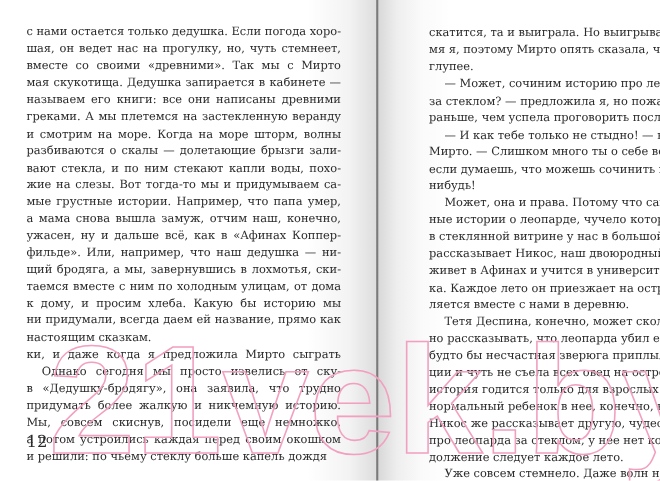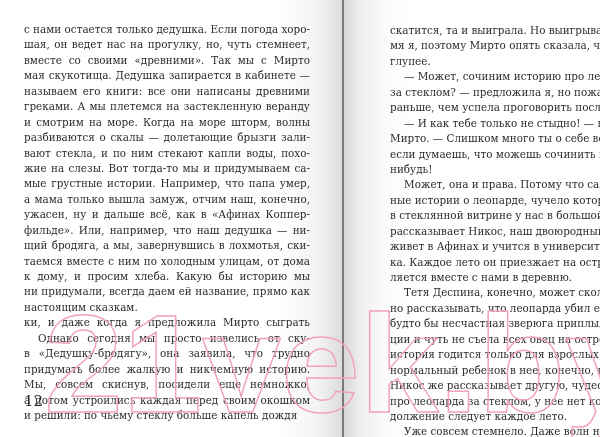--- a/index.html
+++ b/index.html
@@ -55,21 +55,21 @@
       <span class="line">шая, он ведет нас на прогулку, но, чуть стемнеет,</span>
       <span class="line">вместе со своими «древними». Так мы с Мирто</span>
       <span class="line">мая скукотища. Дедушка запирается в кабинете —</span>
       <span class="line">называем его книги: все они написаны древними</span>
       <span class="line">греками. А мы плетемся на застекленную веранду</span>
       <span class="line">и смотрим на море. Когда на море шторм, волны</span>
       <span class="line">разбиваются о скалы — долетающие брызги зали-</span>
       <span class="line">вают стекла, и по ним стекают капли воды, похо-</span>
       <span class="line">жие на слезы. Вот тогда-то мы и придумываем са-</span>
       <span class="line">мые грустные истории. Например, что папа умер,</span>
-      <span class="line">а мама только вышла замуж, отчим наш, конечно,</span>
+      <span class="line">а мама снова вышла замуж, отчим наш, конечно,</span>
       <span class="line">ужасен, ну и дальше всё, как в «Афинах Коппер-</span>
       <span class="line">фильде». Или, например, что наш дедушка — ни-</span>
       <span class="line">щий бродяга, а мы, завернувшись в лохмотья, ски-</span>
       <span class="line">таемся вместе с ним по холодным улицам, от дома</span>
       <span class="line">к дому, и просим хлеба. Какую бы историю мы</span>
       <span class="line">ни придумали, всегда даем ей название, прямо как</span>
       <span class="line last">настоящим сказкам.</span>
       <span class="line">ки, и даже когда я предложила Мирто сыграть</span>
       <span class="line indent">Однако сегодня мы просто извелись от ску-</span>
       <span class="line">в «Дедушку-бродягу», она заявила, что трудно</span>

